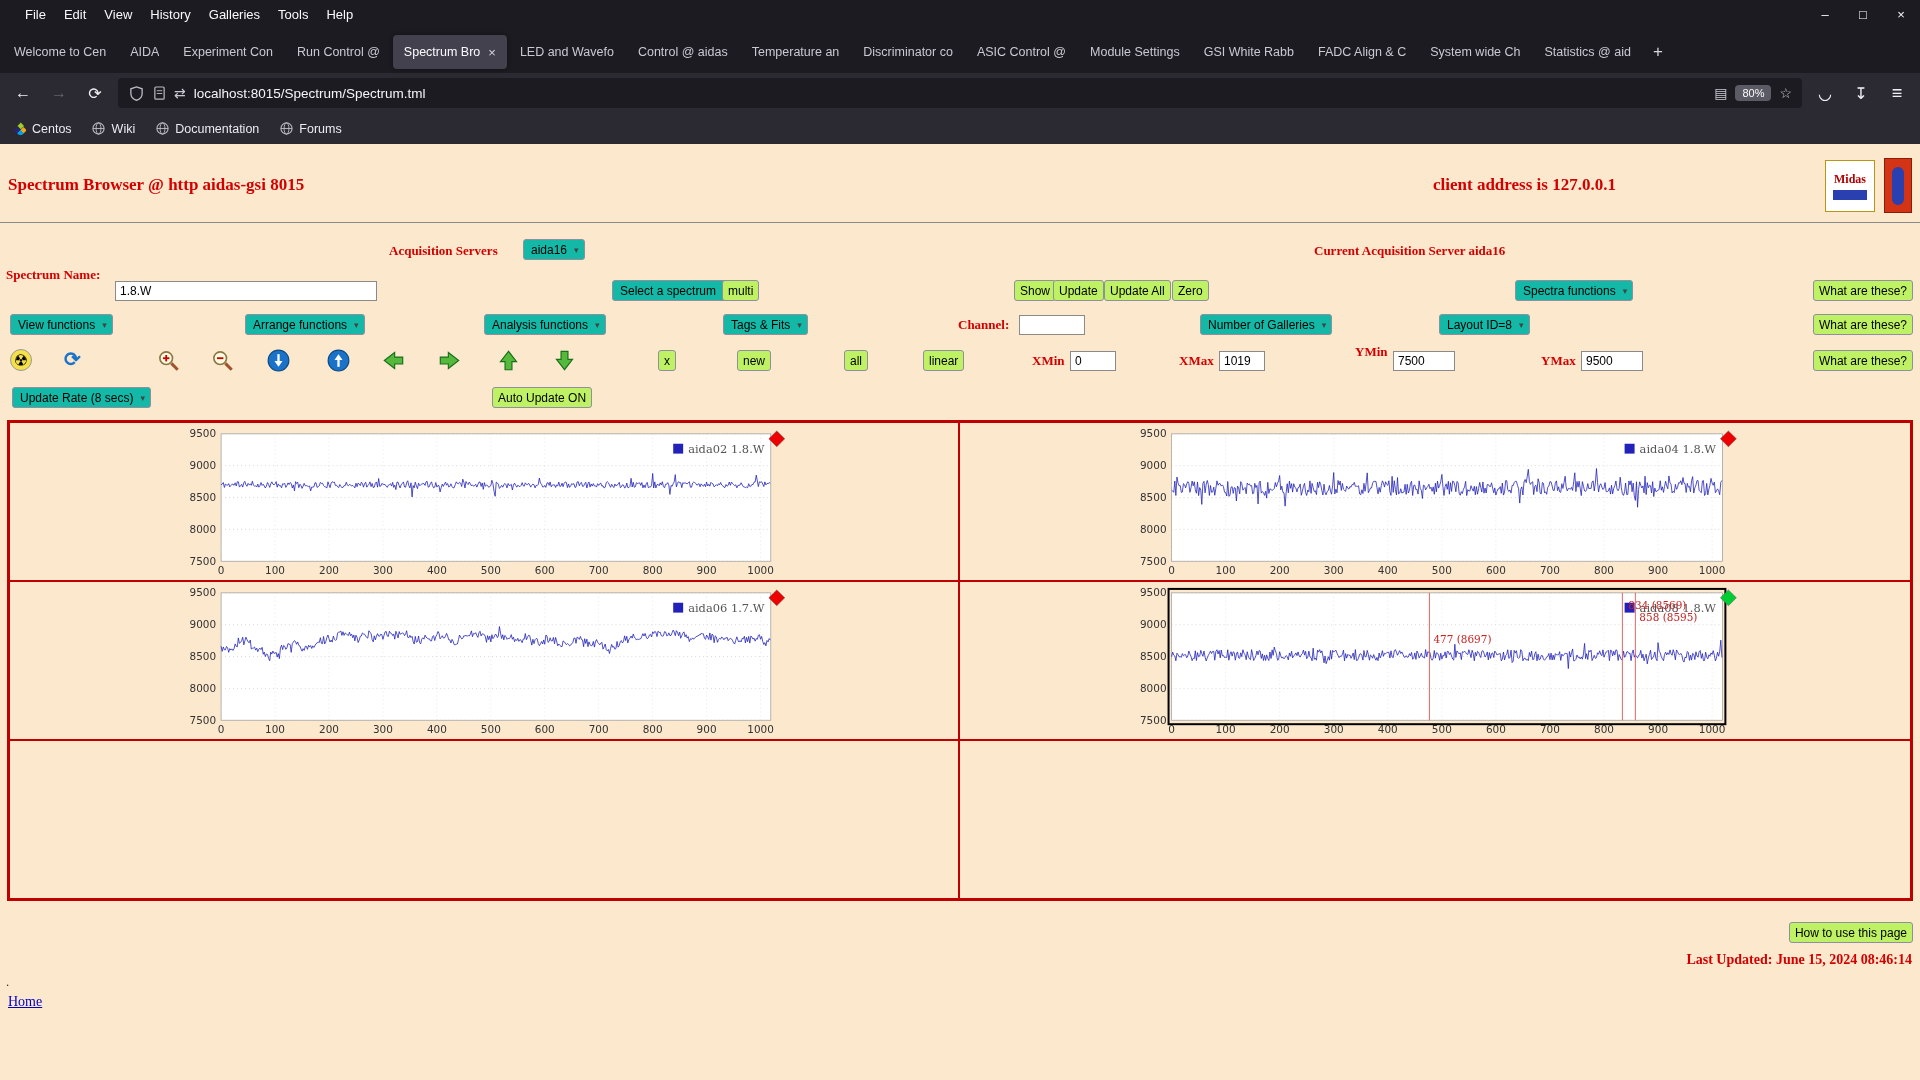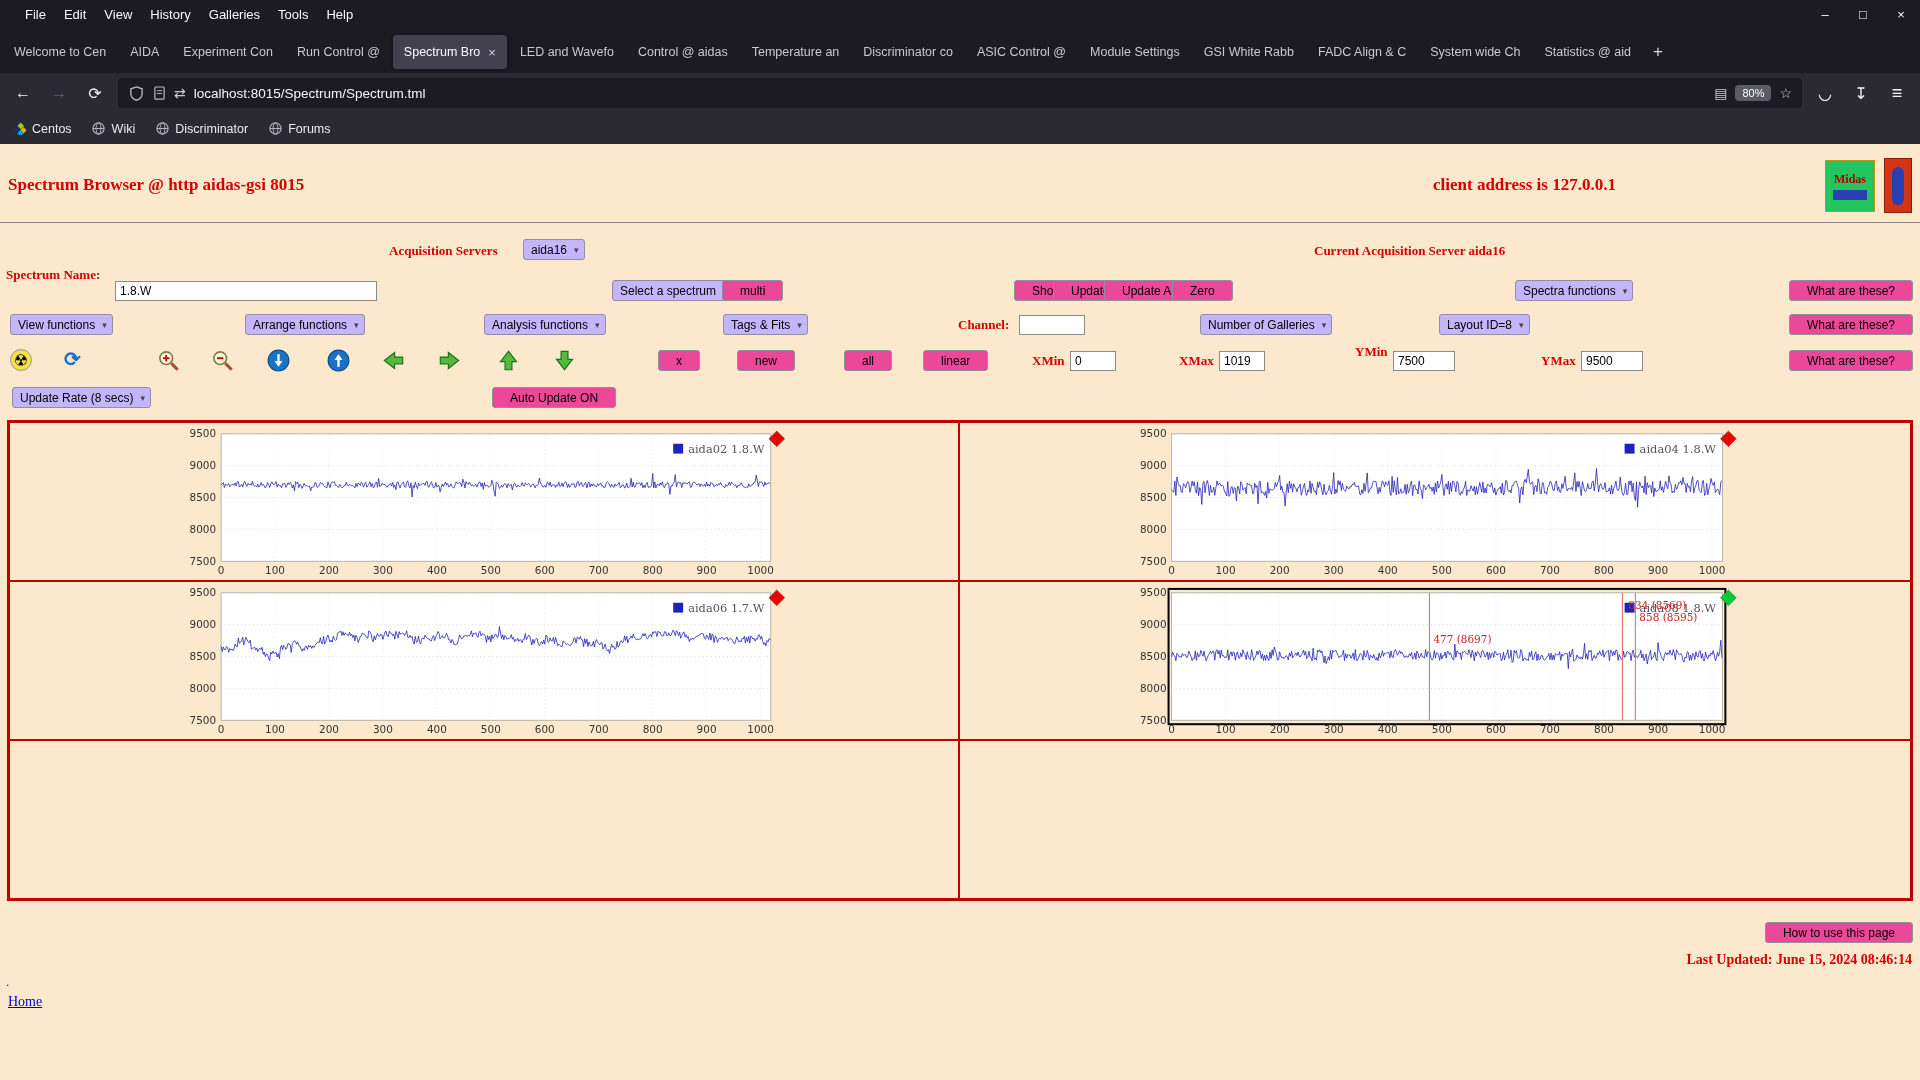--- a/index.html
+++ b/index.html
@@ -32,39 +32,39 @@
   .bookbar{height:31px;background:#2b2a33;display:flex;align-items:center;padding:0 12px;gap:20px;
     color:#eaeaf0;font-size:12.5px}
   .bm{display:flex;align-items:center;gap:6px}
   
   .page{position:absolute;top:144px;left:0;width:1920px;height:936px;background:#fbe8cd;overflow:hidden}
   .abs{position:absolute}
   .red-b{font-family:"Liberation Serif",serif;font-weight:bold;color:#d40000}
   .ptitle{font-size:17px}
   .hr{position:absolute;left:0;right:0;height:1px;background:#8a8a8a}
   .lbl{font:bold 13px "Liberation Serif",serif;color:#d40000}
-  .btn{background:#ec4899;border:1px solid #8f8f9d;border-radius:3px;
-    font:12px "Liberation Sans",sans-serif;padding:2px 17px;color:#000;height:21px}
-  .sel{display:inline-flex;align-items:center;gap:7px;background:#c4b5fd;border:1px solid #8f8f9d;
+  .btn{background:#bef264;border:1px solid #8f8f9d;border-radius:3px;
+    font:12px "Liberation Sans",sans-serif;padding:2px 5px;color:#000;height:21px}
+  .sel{display:inline-flex;align-items:center;gap:7px;background:#14b8a6;border:1px solid #8f8f9d;
     border-radius:3px;font:12px "Liberation Sans",sans-serif;padding:0 5px 0 7px;color:#000;height:21px}
   .sel .arrow{font-size:9px;color:#444}
   .tin{border:1px solid #8a8a8a;background:#fff;font:12px "Liberation Sans",sans-serif;height:20px;padding:0 4px}
   .icon{display:inline-flex;align-items:center;justify-content:center;width:24px;height:24px;vertical-align:middle}
   .rad{width:22px;height:22px;border-radius:50%;background:#f6e04a;display:inline-flex;align-items:center;
     justify-content:center;font-size:16px;color:#000;border:1px solid #999}
   .refresh{font-size:20px;color:#1a73c9;font-weight:bold}
   
   .grid{position:absolute;left:7px;width:1906px;border:2px solid #c00000;display:grid;
     grid-template-columns:950px 1fr}
   .cell{height:159px;border:1px solid #c00000;background:#fbe8cd;position:relative}
   .cell svg{display:block}
   
   .foot-btns{position:absolute;left:8px;display:flex;gap:5px}
   .home{font:14px "Liberation Serif",serif;color:#0000cc;text-decoration:underline}
-  .logo-midas{position:absolute;width:50px;height:52px;background:#22c55e;border:1px solid #b99612;
+  .logo-midas{position:absolute;width:50px;height:52px;background:#ffffff;border:1px solid #b99612;
     display:flex;align-items:center;justify-content:center;flex-direction:column}
   .logo-midas .mtxt{font:bold 12px "Liberation Serif",serif;color:#b30000}
   .logo-midas .mbar{width:34px;height:10px;background:#2a3fb0;margin-top:3px}
   .logo2{position:absolute;width:28px;height:55px;background:#d23415;border:1px solid #8a1d06;
     display:flex;align-items:center;justify-content:center}
   .logo2 .fig{width:12px;height:38px;background:#2a3fb0;border-radius:6px}
 </style>
 </head>
 <body>
 
@@ -184,21 +184,21 @@
     <span>Wiki</span>
   </span>
   <span class="bm">
     <span class="icon" style="width:14px;height:14px">
       <svg viewBox="0 0 14 14" width="13" height="13">
           <circle cx="7" cy="7" r="6" fill="none" stroke="#b9b9c2" stroke-width="1.2"></circle>
           <ellipse cx="7" cy="7" rx="2.6" ry="6" fill="none" stroke="#b9b9c2" stroke-width="1"></ellipse>
           <line x1="1" y1="7" x2="13" y2="7" stroke="#b9b9c2"></line>
         </svg>
     </span>
-    <span>Discriminator</span>
+    <span>Documentation</span>
   </span>
   <span class="bm">
     <span class="icon" style="width:14px;height:14px">
       <svg viewBox="0 0 14 14" width="13" height="13">
           <circle cx="7" cy="7" r="6" fill="none" stroke="#b9b9c2" stroke-width="1.2"></circle>
           <ellipse cx="7" cy="7" rx="2.6" ry="6" fill="none" stroke="#b9b9c2" stroke-width="1"></ellipse>
           <line x1="1" y1="7" x2="13" y2="7" stroke="#b9b9c2"></line>
         </svg>
     </span>
     <span>Forums</span>

